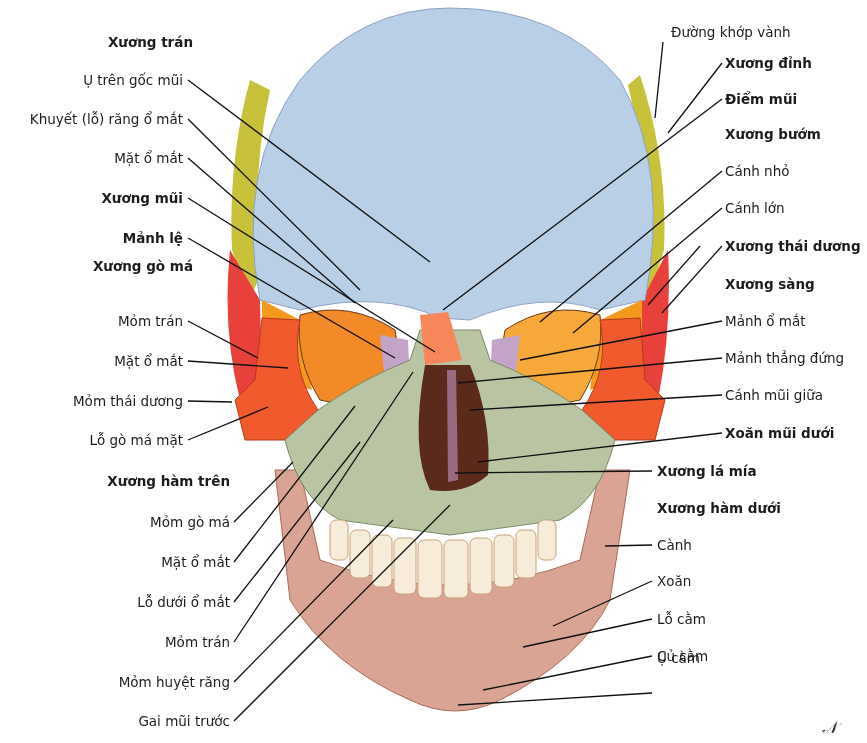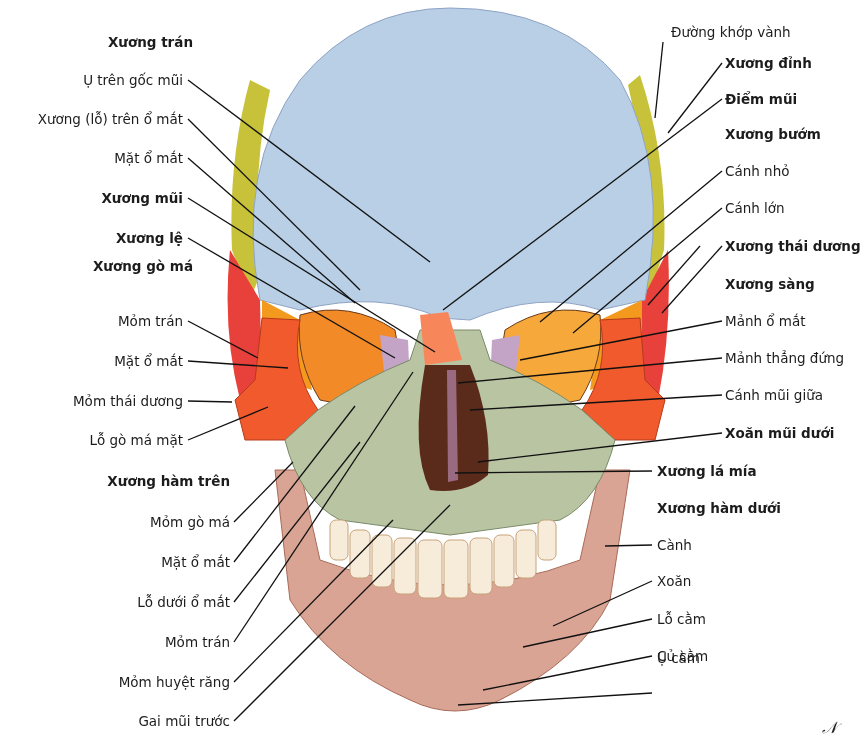--- a/index.html
+++ b/index.html
@@ -95,24 +95,24 @@
       <line x1="652" y1="545" x2="605" y2="546"></line>
       <line x1="652" y1="581" x2="553" y2="626"></line>
       <line x1="652" y1="619" x2="523" y2="647"></line>
       <line x1="652" y1="656" x2="483" y2="690"></line>
       <line x1="652" y1="693" x2="458" y2="705"></line>
     </g>
   </svg>
 
   <div class="lbl left bold" style="right:674px;top:34px;">Xương trán</div>
   <div class="lbl left" style="right:684px;top:72px;">Ụ trên gốc mũi</div>
-  <div class="lbl left" style="right:684px;top:111px;">Xương (lỗ) trên ổ mắt</div>
+  <div class="lbl left" style="right:684px;top:111px;">Khuyết (lỗ) răng ổ mắt</div>
   <div class="lbl left" style="right:684px;top:150px;">Mặt ổ mắt</div>
   <div class="lbl left bold" style="right:684px;top:190px;">Xương mũi</div>
-  <div class="lbl left bold" style="right:684px;top:230px;">Xương lệ</div>
+  <div class="lbl left bold" style="right:684px;top:230px;">Mảnh lệ</div>
   <div class="lbl left bold" style="right:674px;top:258px;">Xương gò má</div>
   <div class="lbl left" style="right:684px;top:313px;">Mỏm trán</div>
   <div class="lbl left" style="right:684px;top:353px;">Mặt ổ mắt</div>
   <div class="lbl left" style="right:684px;top:393px;">Mỏm thái dương</div>
   <div class="lbl left" style="right:684px;top:432px;">Lỗ gò má mặt</div>
   <div class="lbl left bold" style="right:637px;top:473px;">Xương hàm trên</div>
   <div class="lbl left" style="right:637px;top:514px;">Mỏm gò má</div>
   <div class="lbl left" style="right:637px;top:554px;">Mặt ổ mắt</div>
   <div class="lbl left" style="right:637px;top:594px;">Lỗ dưới ổ mắt</div>
   <div class="lbl left" style="right:637px;top:634px;">Mỏm trán</div>

